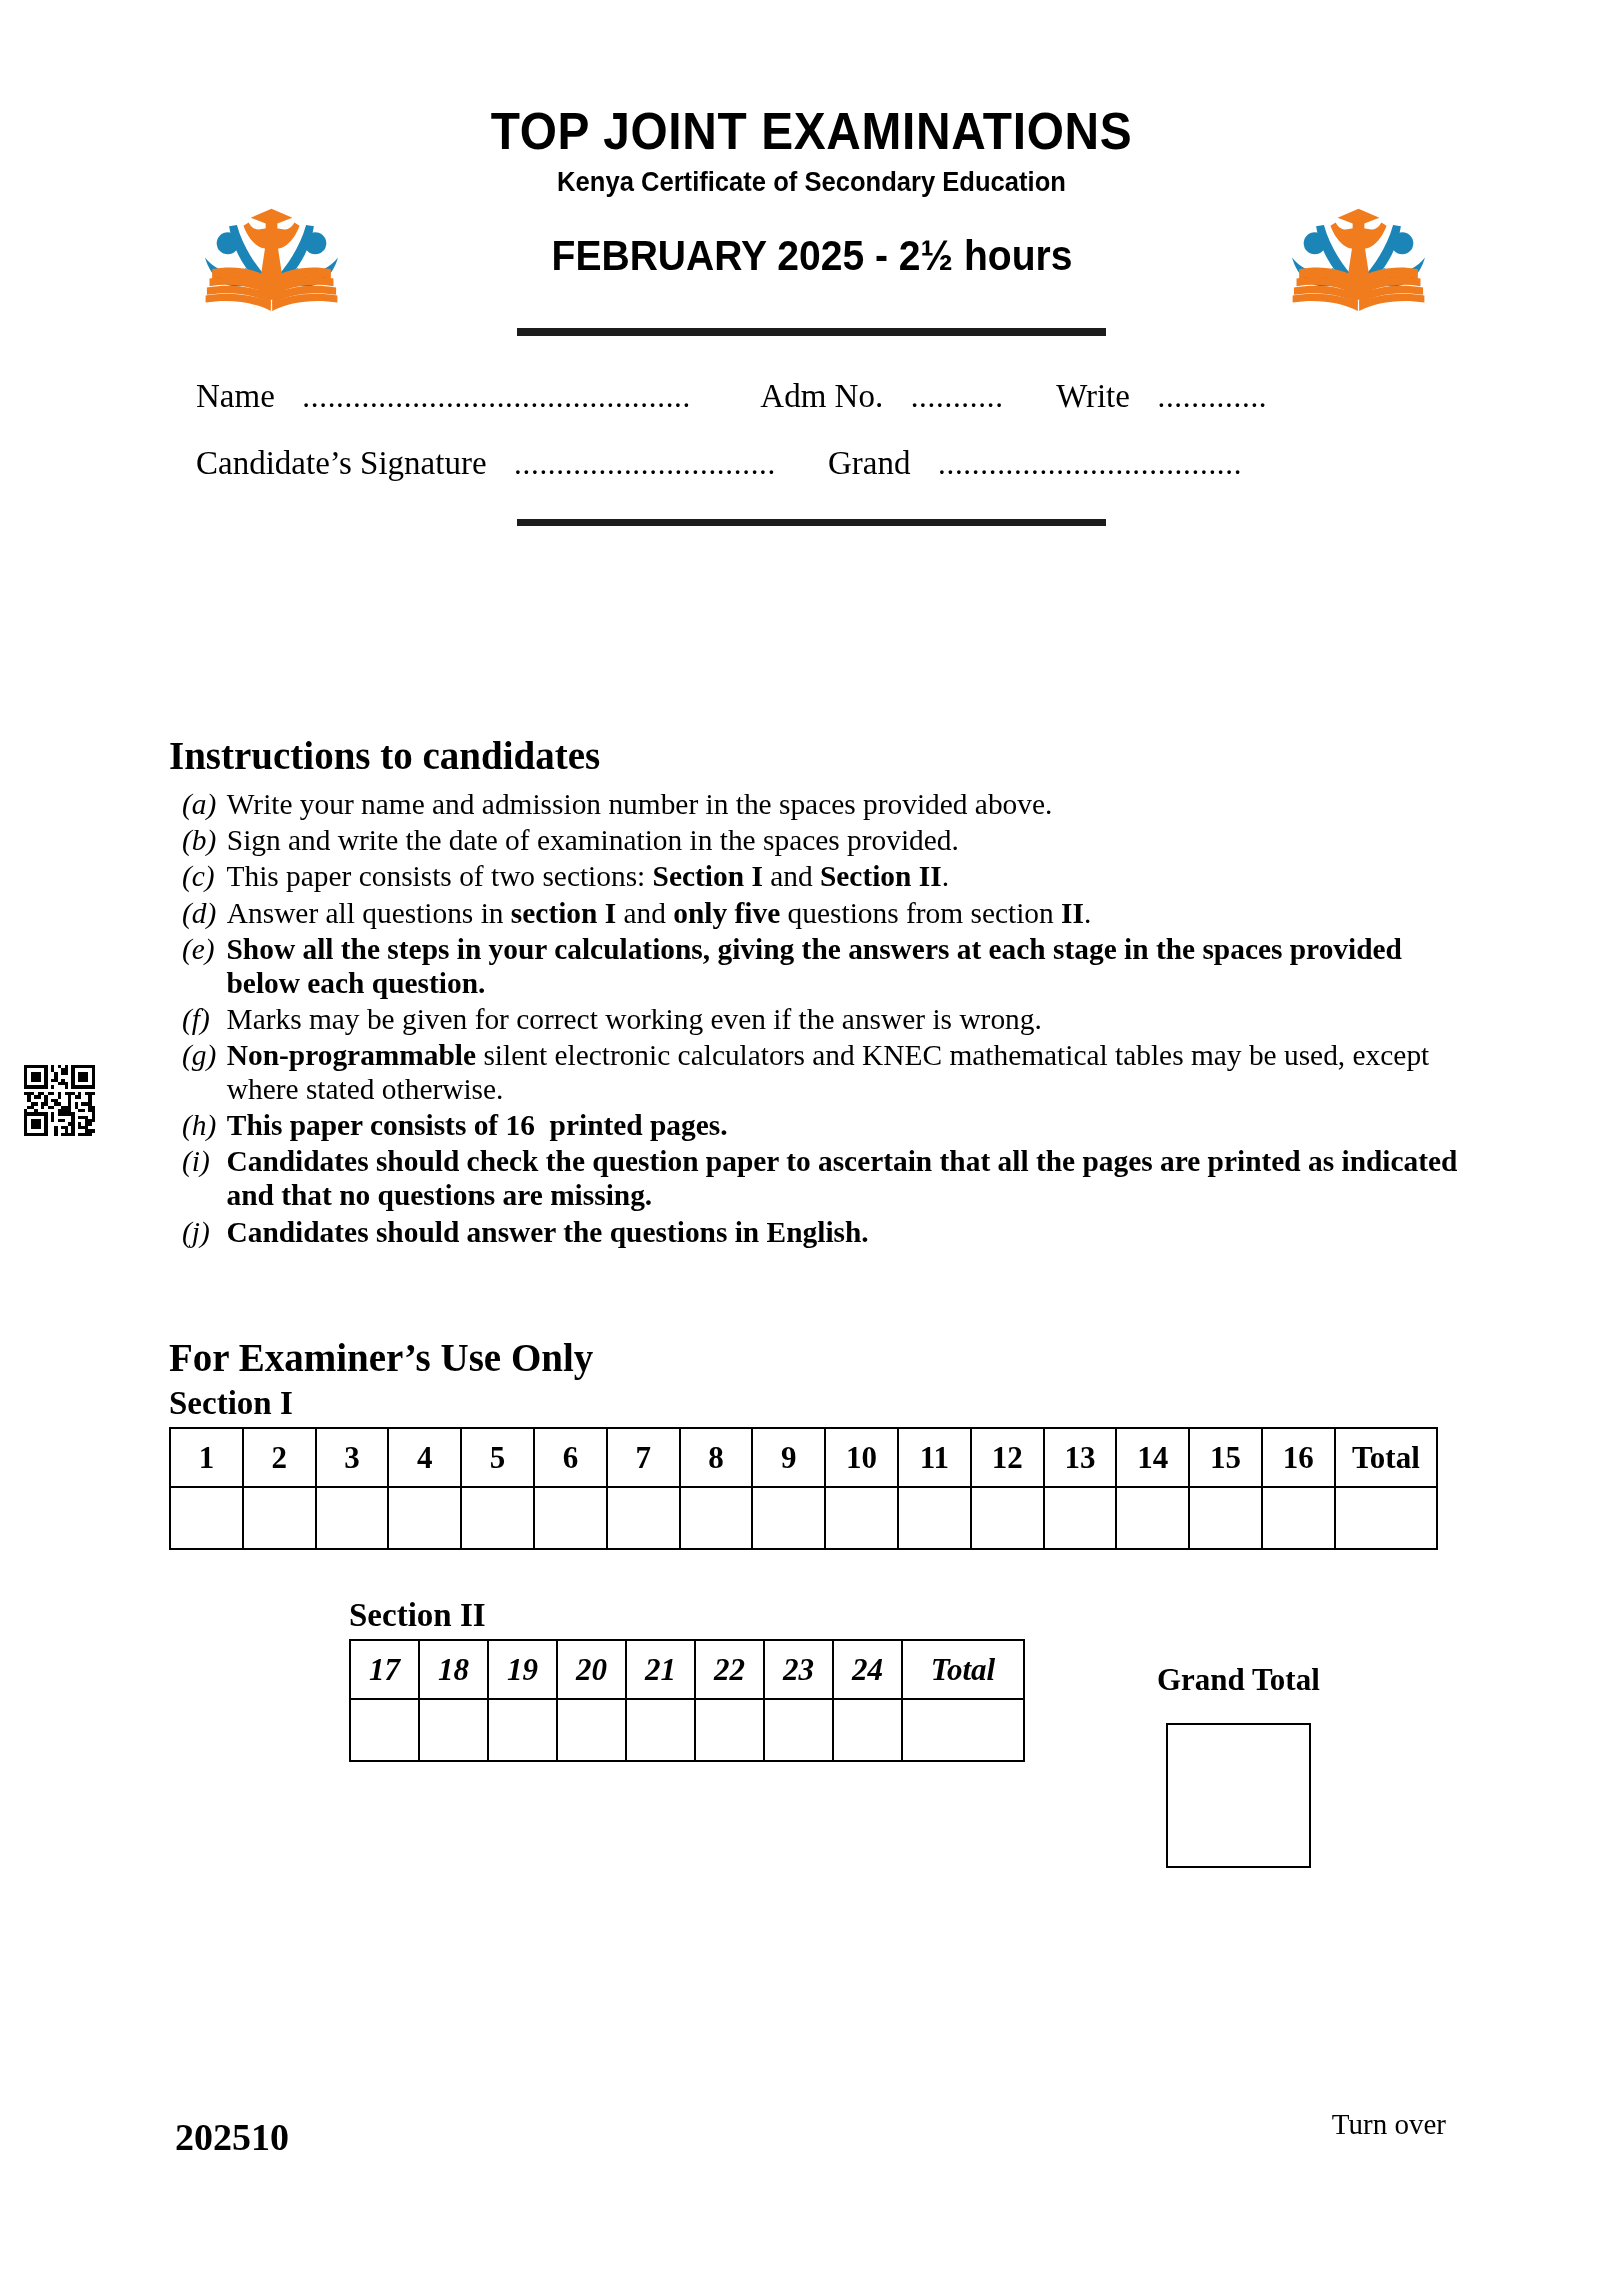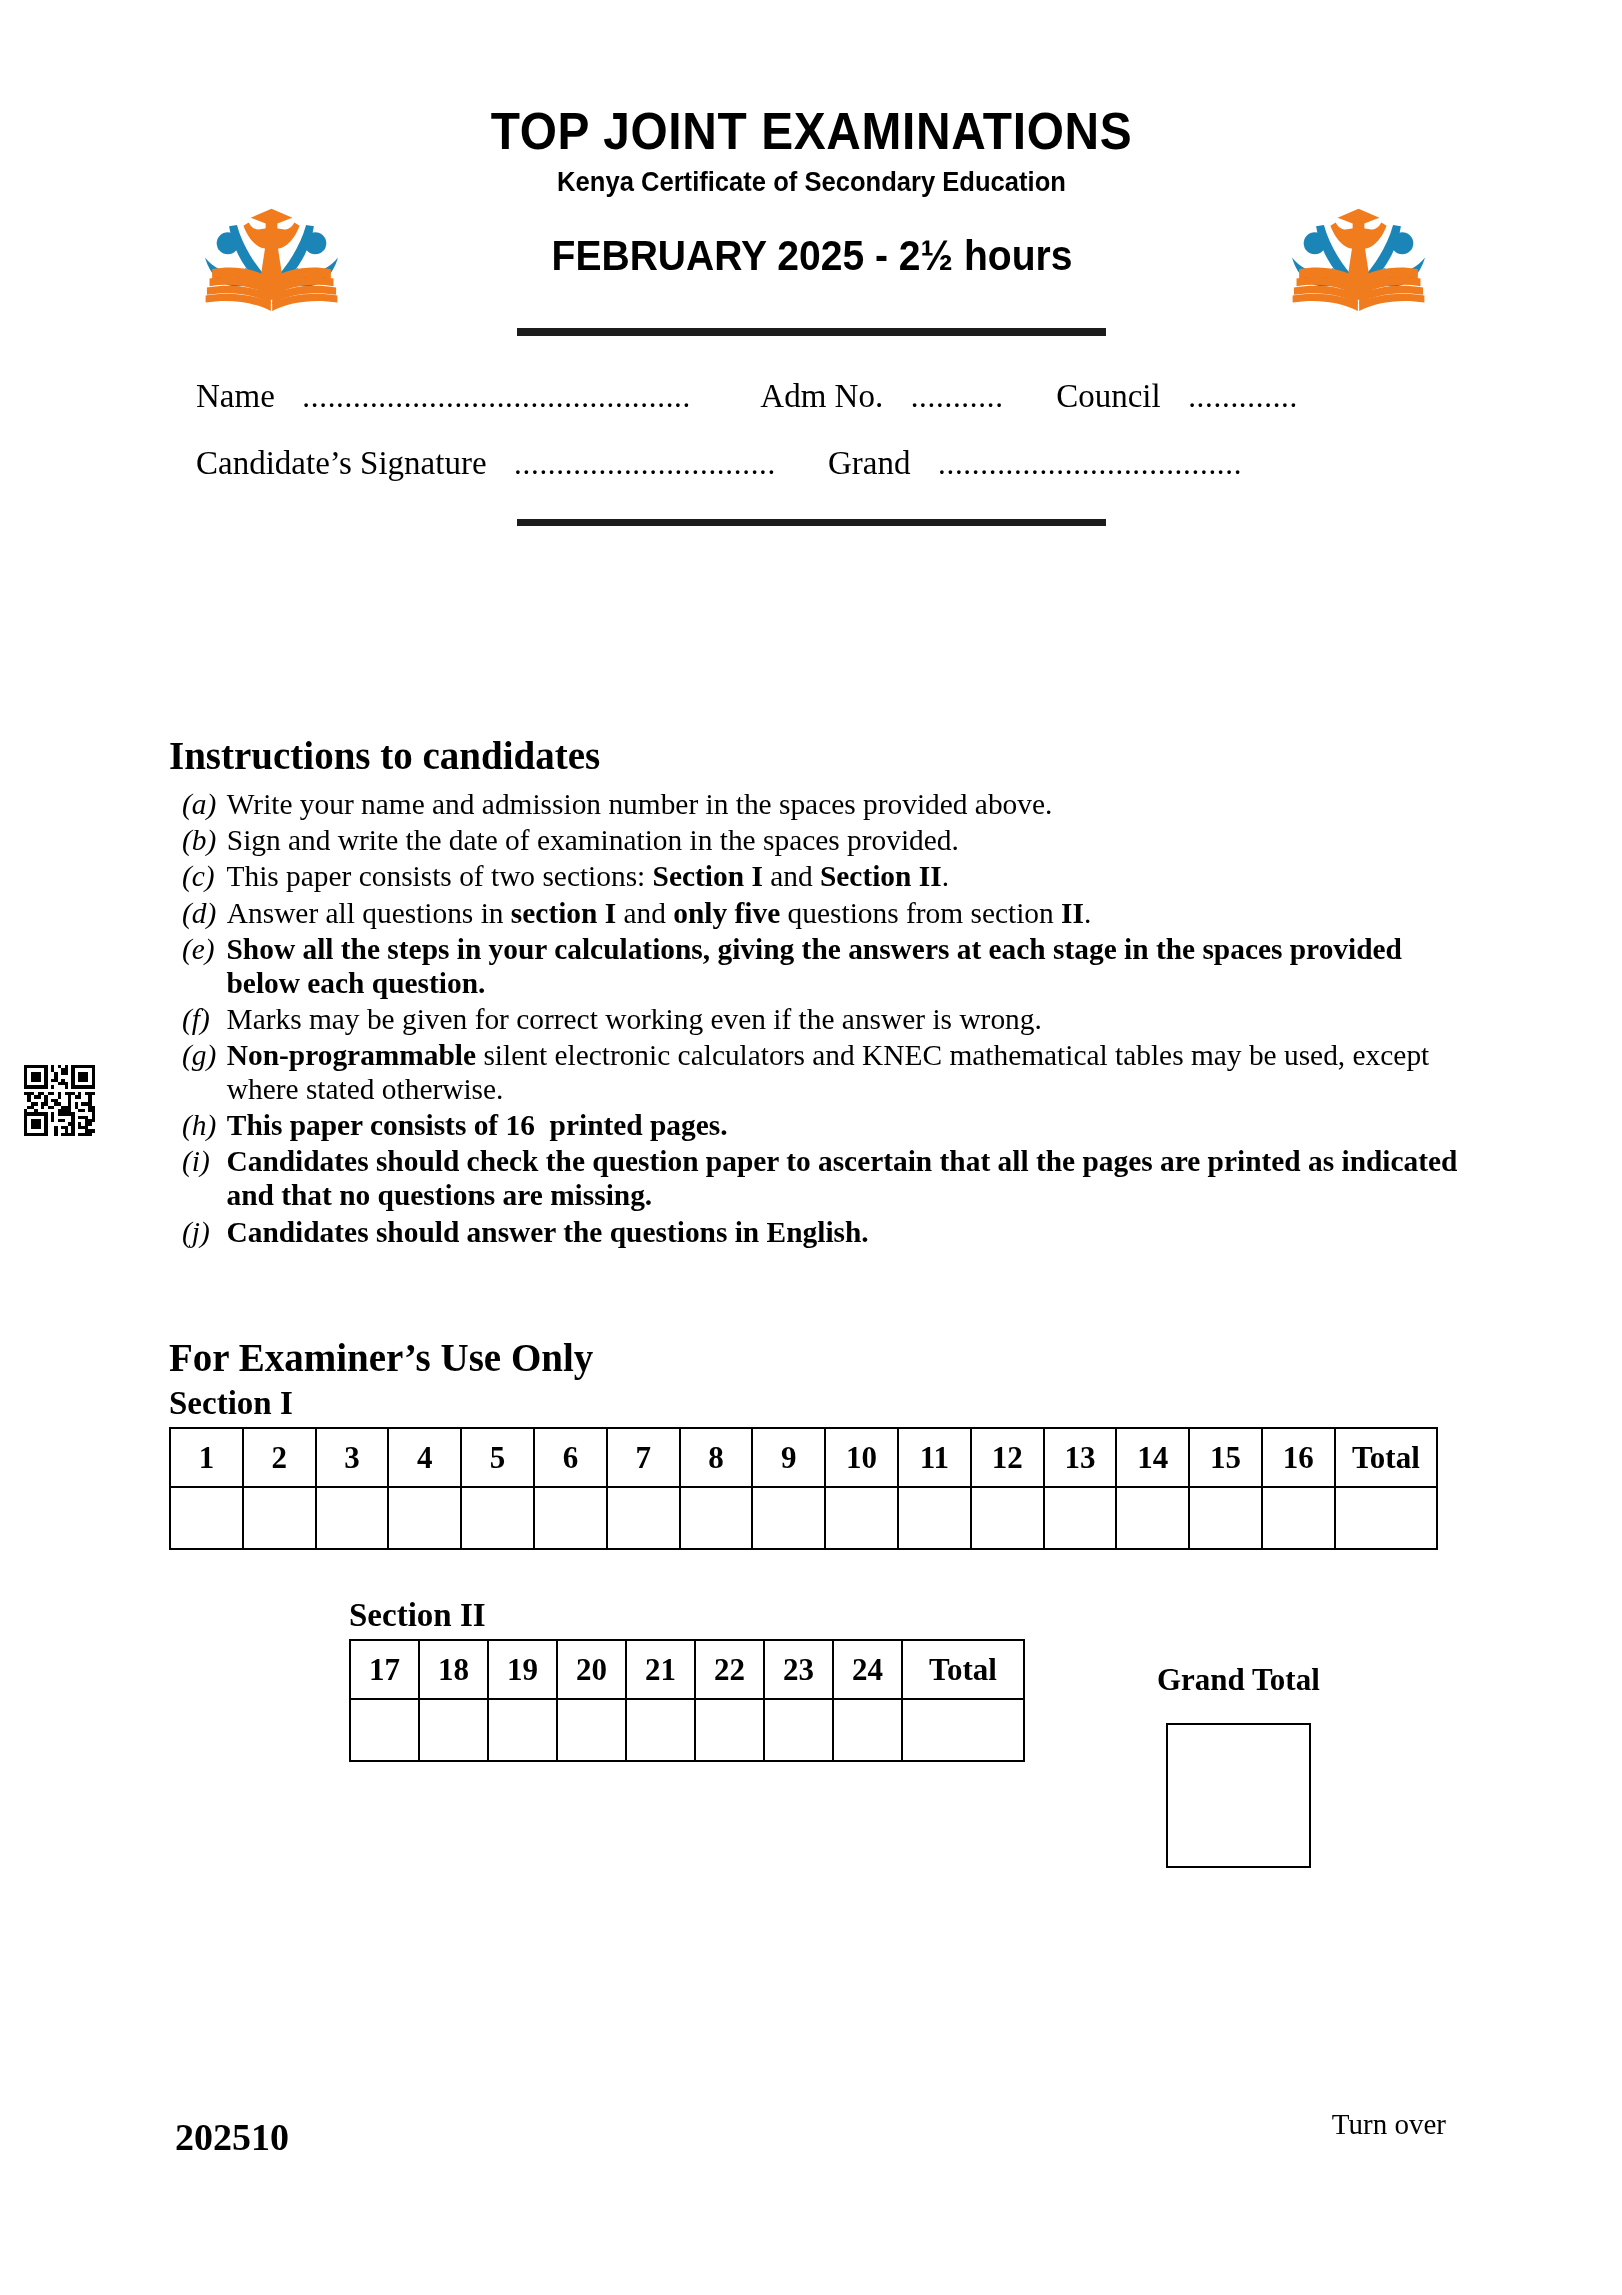--- a/index.html
+++ b/index.html
@@ -222,21 +222,21 @@
   #section1-table { width: 1269px; }
   #section1-table td { width: 68px; }
   #section1-table td.total-col { width: 97px; }
 
   #section2-wrap {
     position: absolute;
     left: 180px;
     top: 262px;
   }
   #section2-table { width: 654px; }
-  #section2-table td { width: 65px; }
+  #section2-table td { width: 65px; font-style: italic; }
   #section2-table td.total-col { width: 118px; }
 
   #grand-total-wrap {
     position: absolute;
     left: 988px;
     top: 327px;
     display: flex;
     align-items: center;
     gap: 25px;
     flex-direction: column;
@@ -359,21 +359,21 @@
   <div id="candidate-fields">
     <div class="field-line">
       <span class="field-label">Name</span>
       <span class="gap-sm"></span>
       <span class="dots dots-name">..............................................</span>
       <span class="gap-md"></span>
       <span class="field-label">Adm No.</span>
       <span class="gap-sm"></span>
       <span class="dots dots-adm">...........</span>
       <span class="gap-sm"></span>
-      <span class="field-label">Council</span>
+      <span class="field-label">Write</span>
       <span class="gap-sm"></span>
       <span class="dots dots-stream">.............</span>
     </div>
     <div class="field-line">
       <span class="field-label">Candidate’s Signature</span>
       <span class="gap-sm"></span>
       <span class="dots dots-sign">...............................</span>
       <span class="gap-md"></span>
       <span class="field-label">Grand</span>
       <span class="gap-sm"></span>

